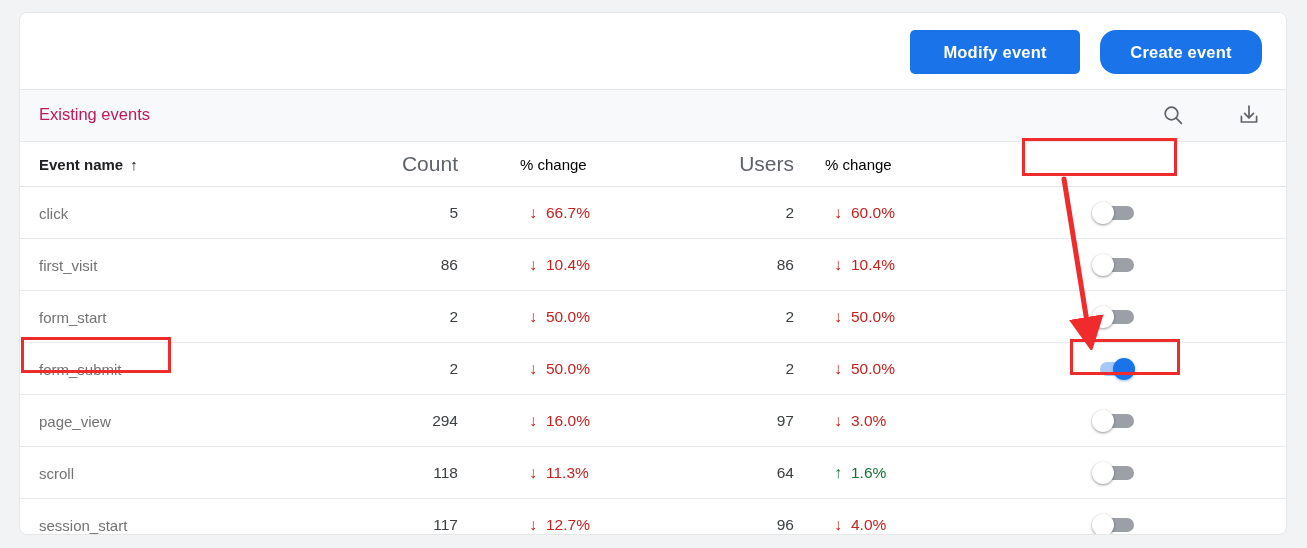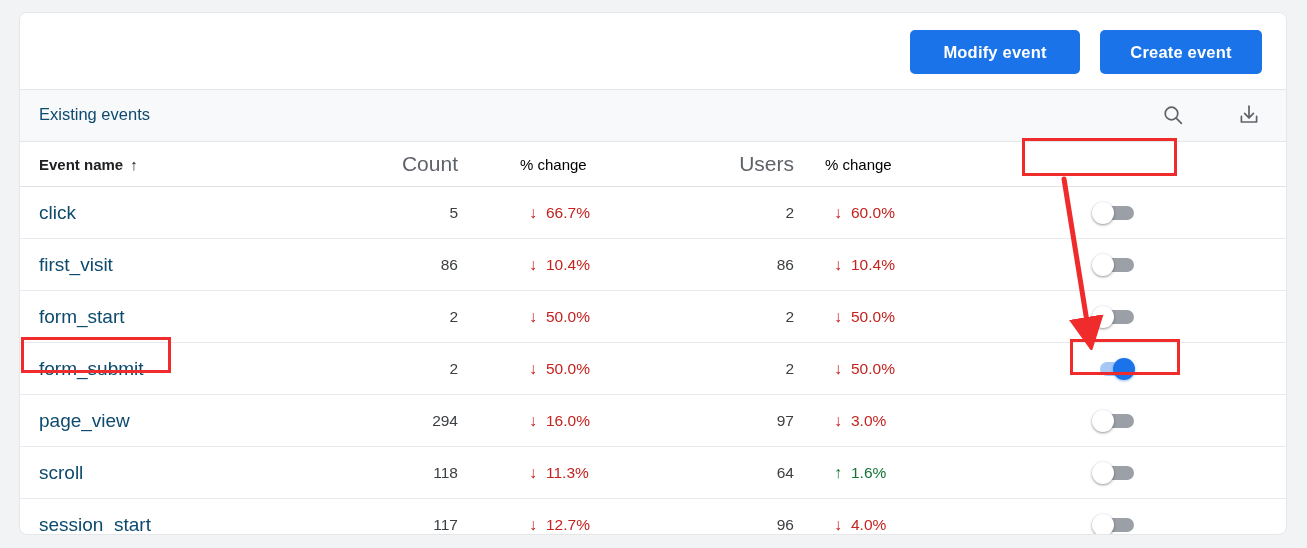--- a/index.html
+++ b/index.html
@@ -53,36 +53,36 @@
     font-family: "Liberation Sans", sans-serif;
     font-size: 16.5px;
     font-weight: bold;
     letter-spacing: .2px;
     cursor: pointer;
     padding: 0 22px;
     line-height: 44px;
     text-align: center;
   }
   .btn-modify { left: 890px; width: 170px; }
-  .btn-create { left: 1080px; width: 162px; }
+  .btn-create { left: 1080px; width: 162px; border-radius: 16px; }
 
   
   .strip {
     position: relative;
     height: 51px;
     background: #f8f9fa;
     border-top: 1px solid #e4e6e8;
     border-bottom: 1px solid #e4e6e8;
   }
   .strip-title {
     position: absolute;
     left: 19px;
     top: 15px;
     font-size: 16.5px;
-    color: #0c4a6e;
+    color: #be185d;
   }
   .strip-icons {
     position: absolute;
     right: 23px;
     top: 11px;
     display: flex;
     gap: 48px;
     align-items: center;
   }
   .icon-btn {
@@ -106,22 +106,22 @@
     height: 44px;
     border-bottom: 1px solid #e0e2e5;
   }
   .row:last-child { border-bottom: none; }
 
   .c-name {
     position: absolute;
     left: 19px;
     top: 50%;
     transform: translateY(-50%);
-    font-size: 19px;
-    color: #0c4a6e;
+    font-size: 15px;
+    color: #737373;
     white-space: nowrap;
   }
   .row.hdr .c-name {
     font-weight: bold;
     color: #202124;
     font-size: 15px;
     display: flex;
     align-items: center;
     gap: 7px;
   }

